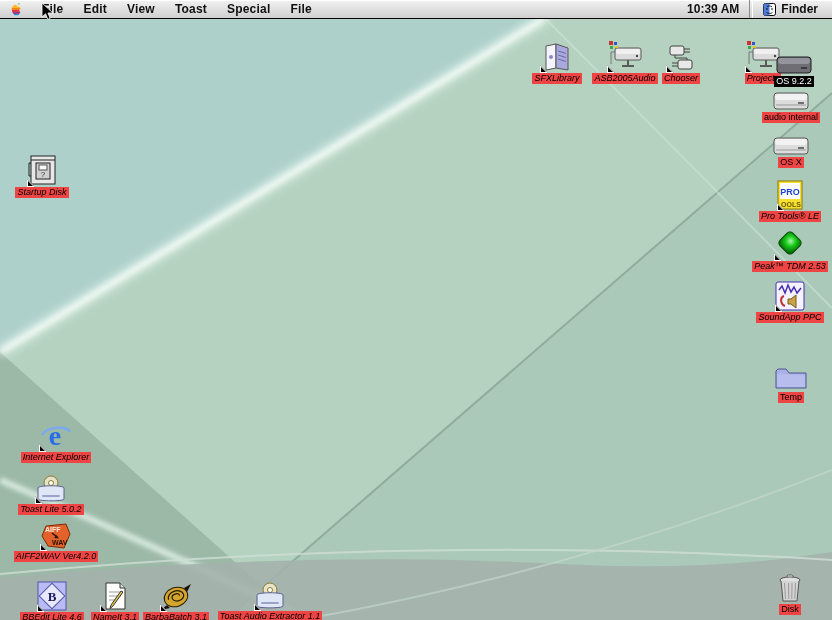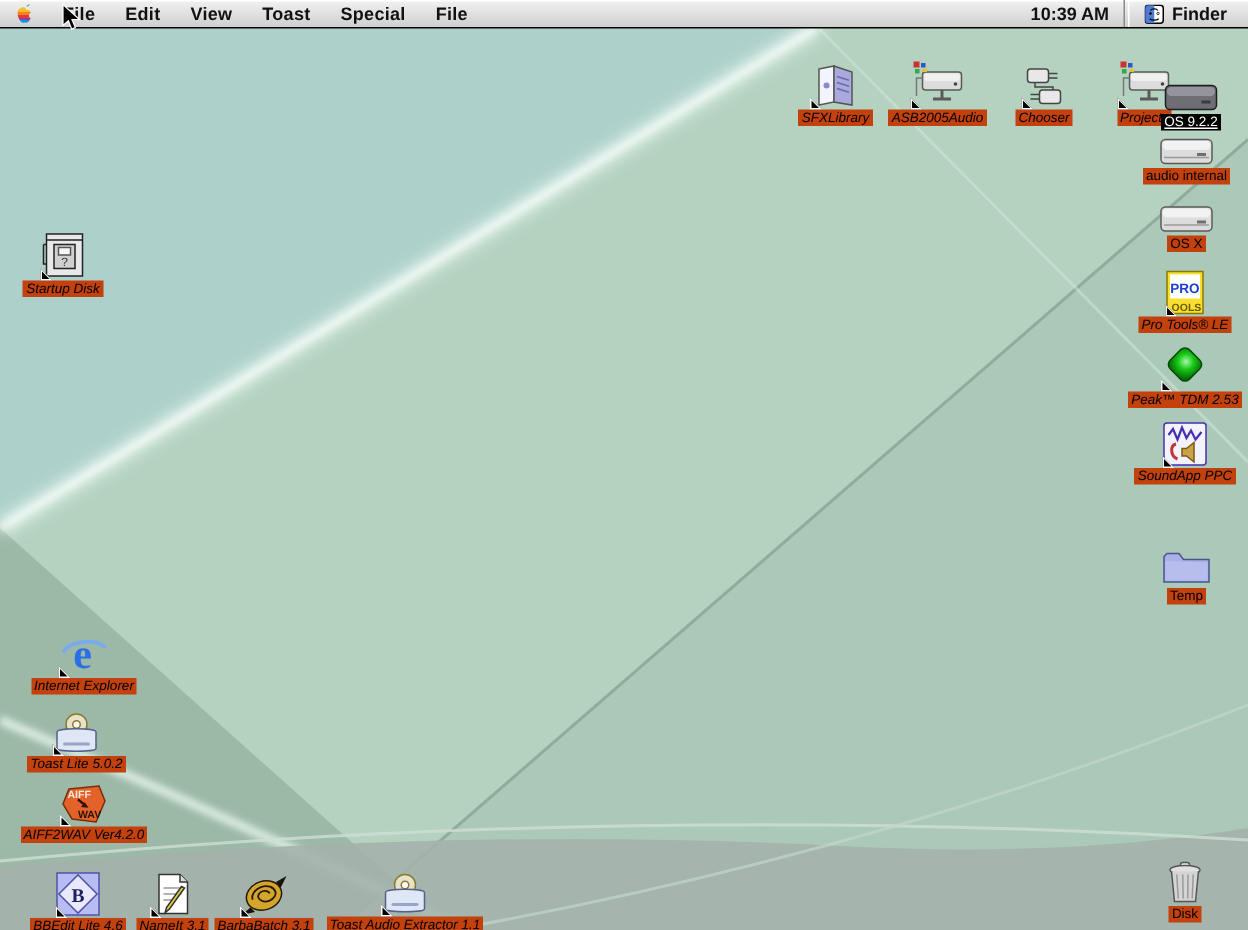--- a/index.html
+++ b/index.html
@@ -32,24 +32,24 @@
   .cursor{position:absolute;left:41px;top:2px;z-index:99;}
   
   #icons-layer{position:absolute;inset:18px 0 0 0;z-index:10;}
   .dicon{
     position:absolute;width:110px;display:flex;flex-direction:column;align-items:center;
     transform:translateX(-50%);
   }
   .dicon .art{position:relative;height:35px;display:flex;align-items:flex-end;justify-content:center;}
   .dicon .lbl{
     margin-top:1px;font-size:9px;line-height:11px;color:#000;
-    background:#c2410c;padding:0 2px;white-space:nowrap;
+    background:#ef4444;padding:0 2px;white-space:nowrap;
   }
   .dicon.italic .lbl{font-style:italic;}
-  .dicon.invert .lbl{background:#000;color:#fff;text-decoration:underline;}
+  .dicon.invert .lbl{background:#000;color:#fff;}
   .dicon.alias .art::before{
     content:'';position:absolute;left:0;bottom:-1px;width:0;height:0;z-index:3;
     border-left:8px solid #fff;border-top:8px solid transparent;
     filter:drop-shadow(0 0 0.5px #000);
   }
   .dicon.alias .art::after{
     content:'';position:absolute;left:1px;bottom:0;width:0;height:0;z-index:4;
     border-left:5px solid #000;border-top:5px solid transparent;
   }
 </style>
@@ -154,21 +154,21 @@
       <path d="M21,20 L21,26 M15,26 L27,26" stroke="#5a5a5a" stroke-width="2" fill="none"></path>
       <path d="M4,24 L4,12 L8,12" fill="none" stroke="#777"></path>
       <rect x="2" y="1" width="4" height="4" fill="#cc3333"></rect>
       <rect x="7" y="2" width="3" height="3" fill="#3355cc"></rect>
       <rect x="3" y="6" width="3" height="3" fill="#33aa44"></rect>
       <rect x="8" y="6" width="3" height="2" fill="#e8c020"></rect>
     </svg>
         </div>
       <div class="lbl">ASB2005Audio</div>
     </div>
-      <div class="dicon italic alias" style="left: 696px; top: 19px; align-items: center;">
+      <div class="dicon italic alias" style="left: 681px; top: 19px; align-items: center;">
       <div class="art">
           <svg width="30" height="28" viewBox="0 0 30 28">
       <rect x="4" y="2" width="14" height="9" rx="2" fill="#e8e8e8" stroke="#444"></rect>
       <path d="M18,5 h6 M18,8 h6" stroke="#444" fill="none"></path>
       <rect x="12" y="16" width="14" height="9" rx="2" fill="#e8e8e8" stroke="#444"></rect>
       <path d="M12,19 h-6 M12,22 h-6" stroke="#444" fill="none"></path>
       <path d="M9,11 L9,14 L21,14 L21,16" fill="none" stroke="#444"></path>
     </svg>
         </div>
       <div class="lbl">Chooser</div>

